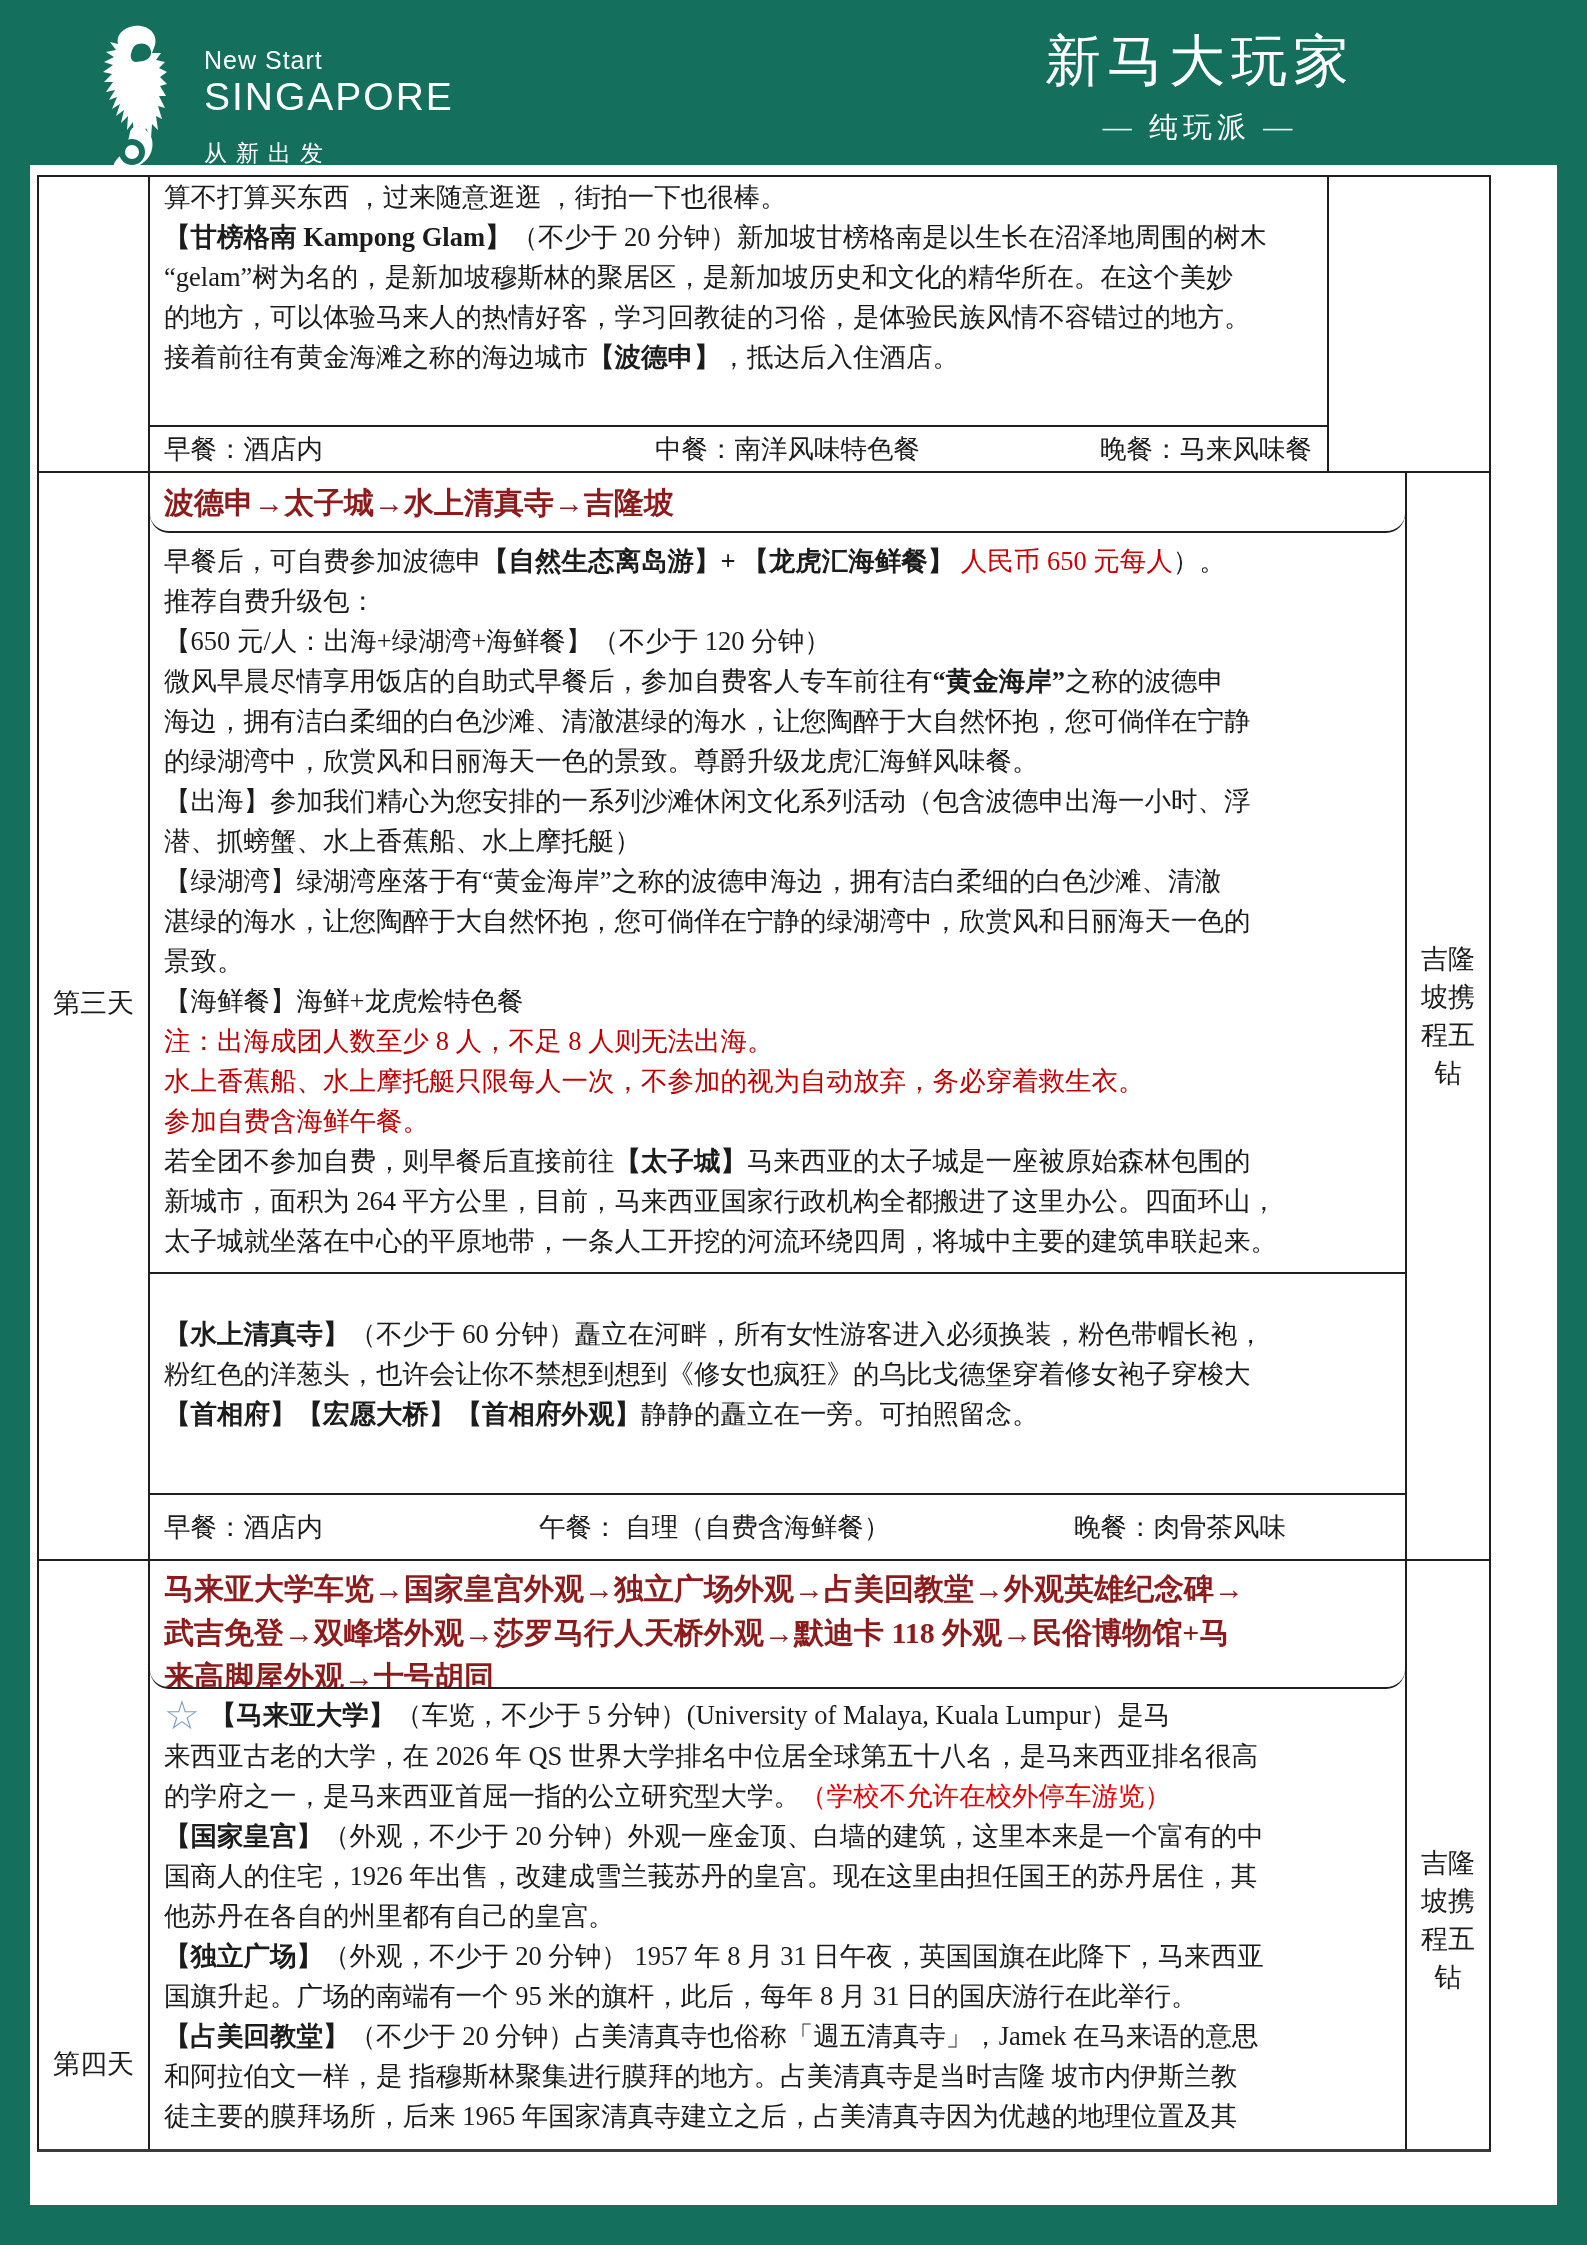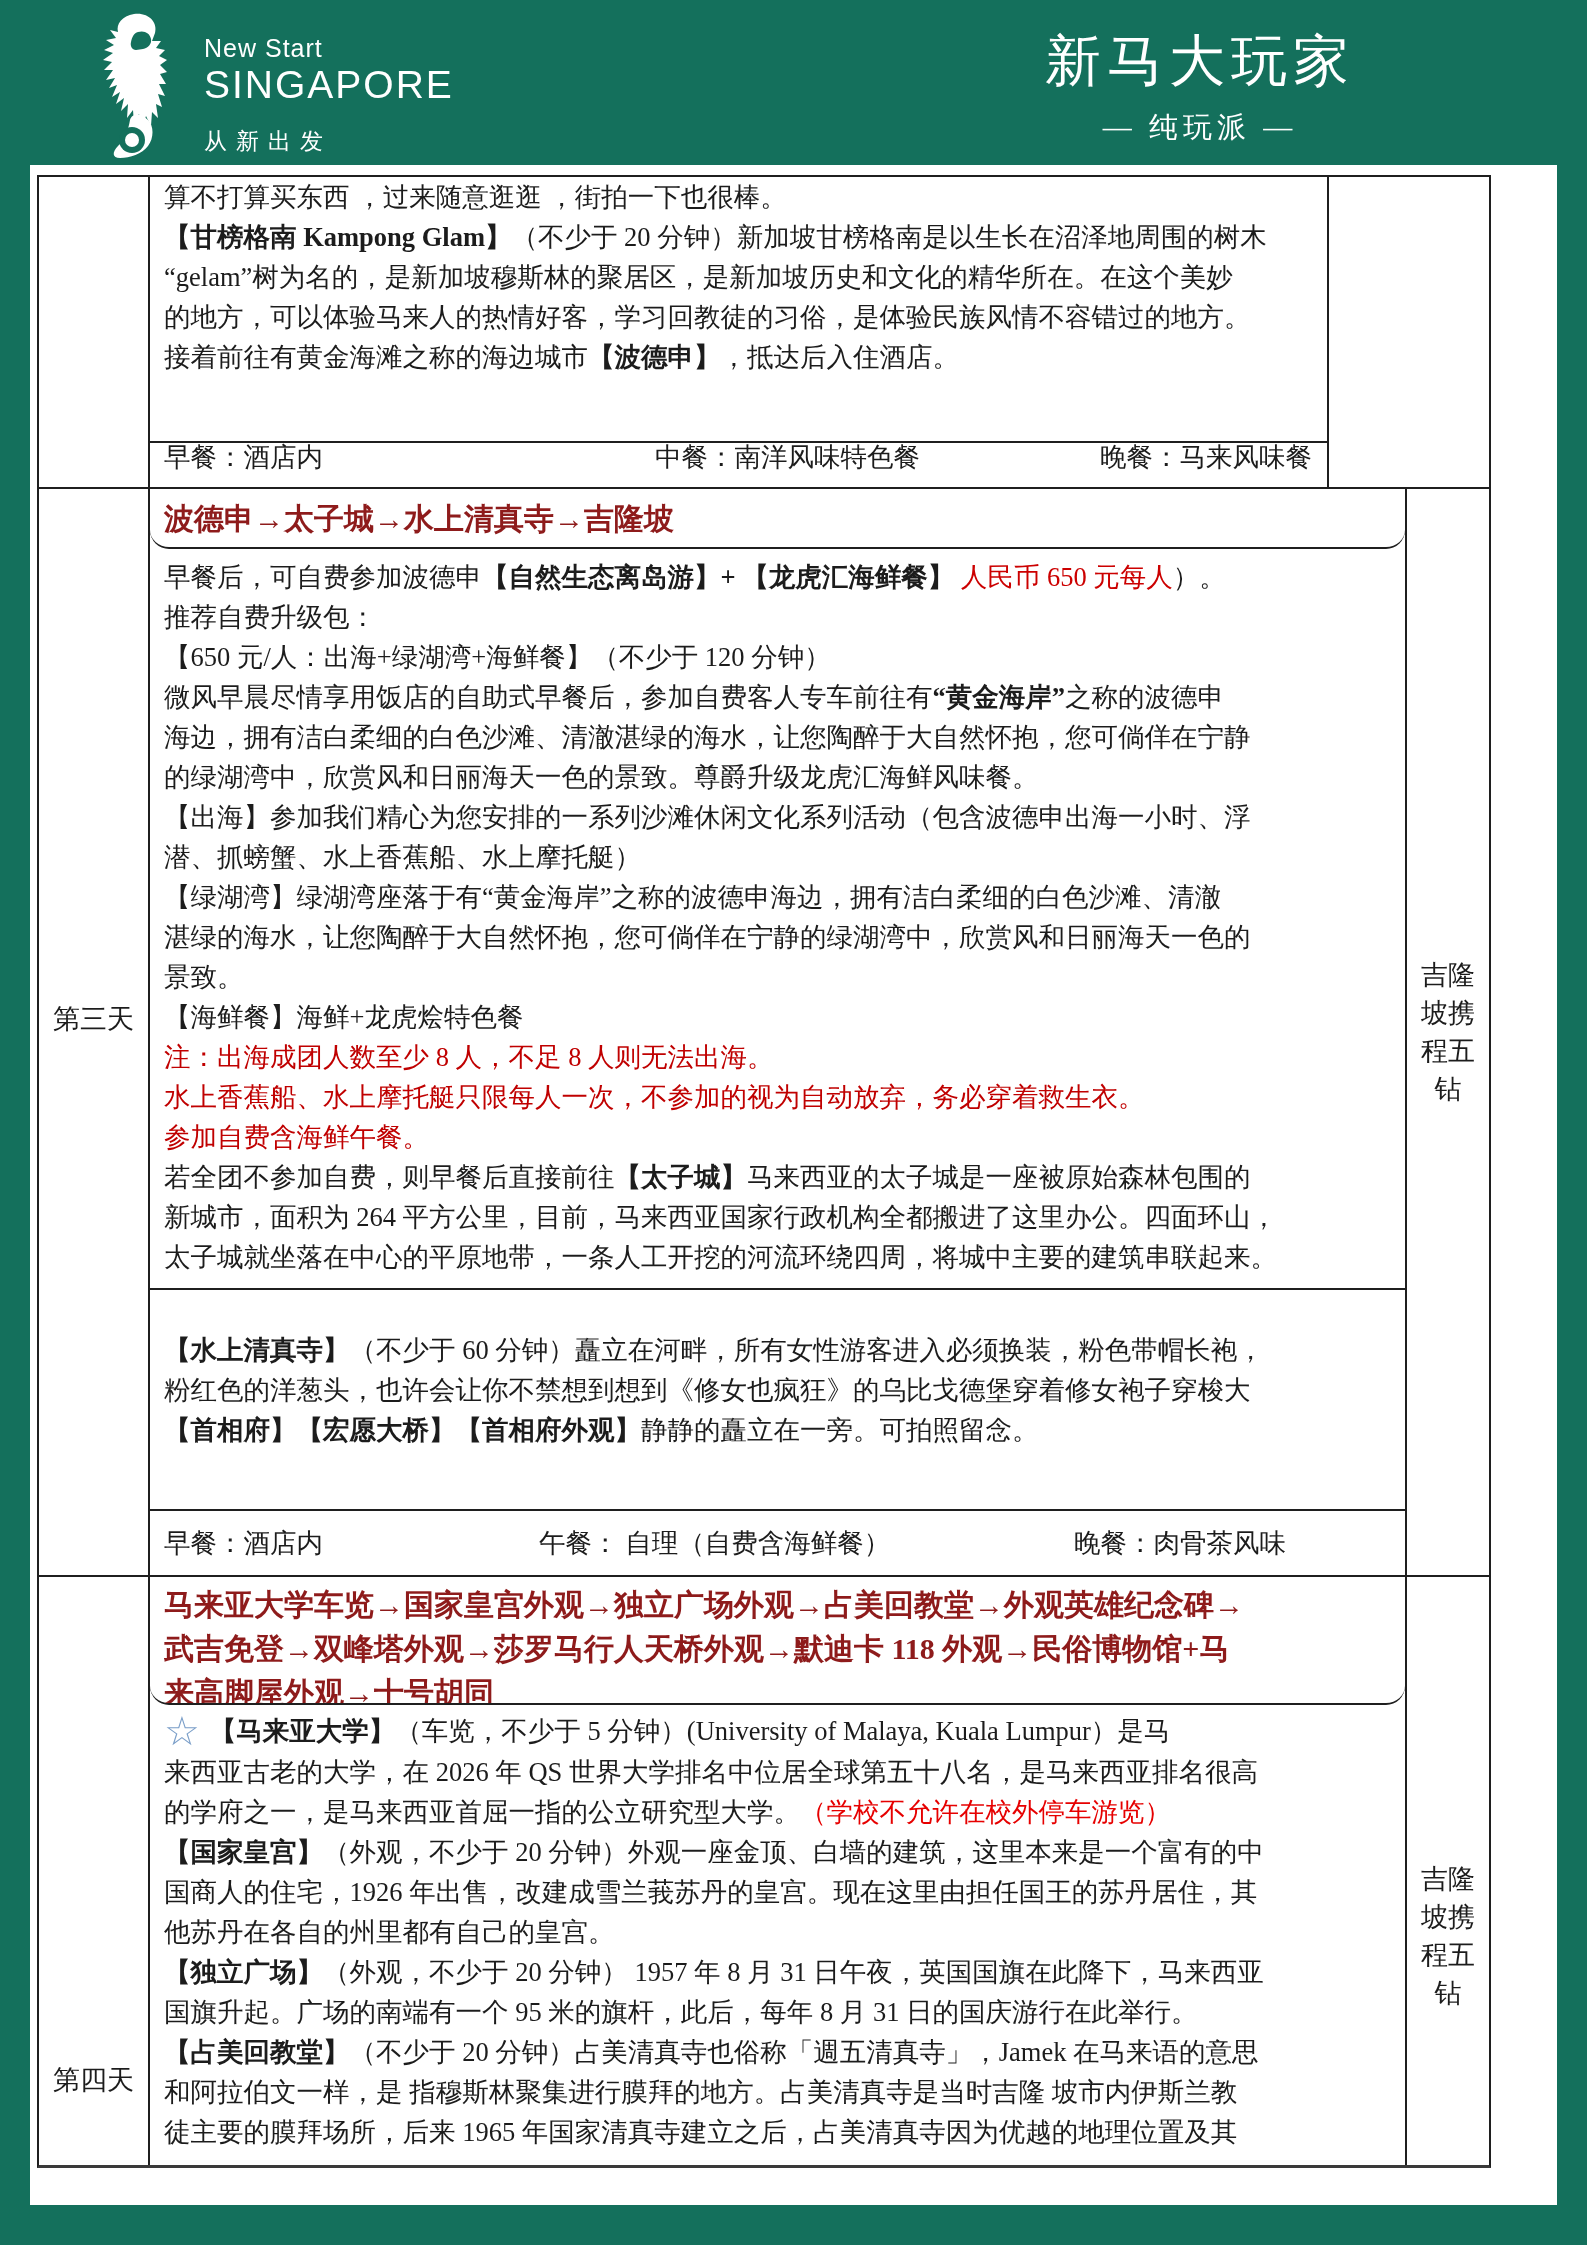--- a/index.html
+++ b/index.html
@@ -5,21 +5,21 @@
   html,body{margin:0;padding:0;background:#ffffff;}
   .page{position:relative;width:1587px;height:2245px;background:#ffffff;overflow:hidden;
         font-family:"Liberation Serif","DejaVu Serif",serif;color:#1c1c1c;}
   
   .gband{position:absolute;background:#14705C;}
   .g-top{left:0;top:0;width:1587px;height:165px;}
   .g-left{left:0;top:165px;width:30px;height:2040px;}
   .g-right{left:1557px;top:165px;width:30px;height:2040px;}
   .g-bottom{left:0;top:2205px;width:1587px;height:40px;}
   
-  .logo-wrap{position:absolute;left:72px;top:8px;display:flex;align-items:flex-start;color:#fff;}
+  .logo-wrap{position:absolute;left:72px;top:20px;display:flex;align-items:flex-start;color:#fff;}
   .logo-svg{width:118px;height:152px;}
   .logo-text{margin-left:14px;margin-top:26px;font-family:"Liberation Sans","DejaVu Sans",sans-serif;}
   .logo-sub{font-size:25px;letter-spacing:1px;}
   .logo-main{font-size:39px;letter-spacing:2px;line-height:44px;}
   .logo-cn{font-size:23px;letter-spacing:9px;margin-top:19px;}
   .brand{position:absolute;left:1040px;top:24px;width:320px;text-align:center;color:#fff;}
   .brand-title{font-size:56px;letter-spacing:6px;font-weight:400;}
   .brand-sub{font-size:29px;letter-spacing:5px;margin-top:8px;}
   
   .itable{position:absolute;left:37px;top:175px;width:1454px;box-sizing:border-box;
@@ -28,21 +28,21 @@
   .band+.band{border-top:2px solid #1f1f1f;}
   .day-cell{width:111px;flex:none;border-right:2px solid #1f1f1f;position:relative;box-sizing:border-box;}
   .day-label{position:absolute;left:0;width:100%;text-align:center;font-size:27px;}
   .mid{flex:1;min-width:0;box-sizing:border-box;}
   .hotel-cell{flex:none;border-left:2px solid #1f1f1f;box-sizing:border-box;
               display:flex;justify-content:center;}
   .hotel-wide{width:162px;}
   .hotel-narrow{width:84px;}
   .hotel-text{width:80px;word-break:break-all;text-align:center;font-size:27px;line-height:38px;}
   .v-center{align-items:center;}
-  .cellpad{padding:0 8px 16px 14px;overflow:hidden;}
+  .cellpad{padding:0 8px 0 14px;overflow:hidden;}
   .tline{white-space:nowrap;overflow:hidden;}
   
   .d2-content{height:248px;}
   .meal-row{display:flex;border-top:2px solid #1f1f1f;box-sizing:border-box;overflow:hidden;}
   .meal2{height:46px;align-items:center;}
   .meal3{height:66px;padding-top:12px;}
   .meal-b2{width:475px;flex:none;}
   .meal-l2{width:445px;flex:none;margin-left:16px;}
   .meal-b3{width:375px;flex:none;}
   .meal-l3{width:535px;flex:none;}

